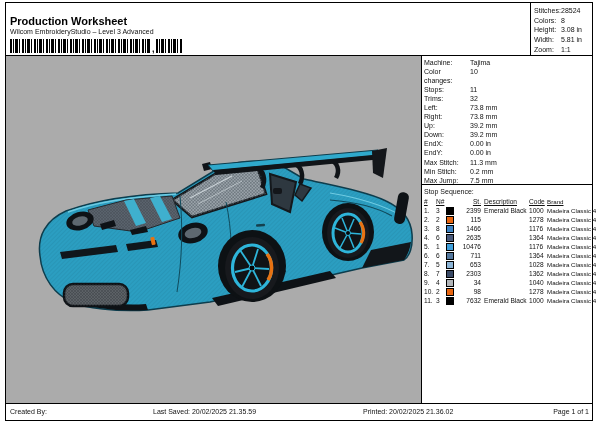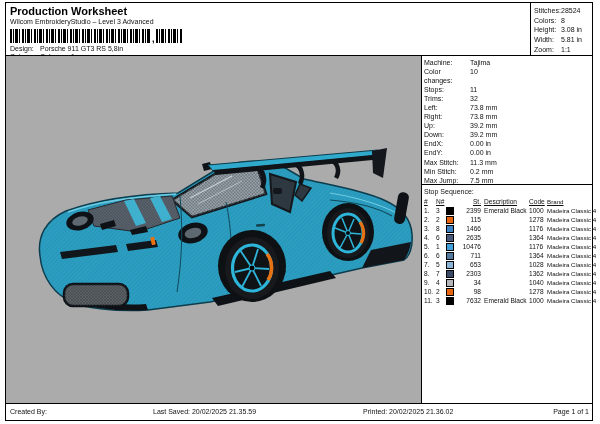--- a/index.html
+++ b/index.html
@@ -1,21 +1,21 @@
 <!DOCTYPE html>
 <html><head>
 <meta charset="utf-8">
 <style>
   html,body{margin:0;padding:0;background:#fff;width:600px;height:424px;overflow:hidden;
     font-family:"Liberation Sans","DejaVu Sans",sans-serif;-webkit-font-smoothing:antialiased;}
   .page{position:absolute;left:5px;top:2px;width:586px;height:417px;border:1px solid #000;background:#fff;}
   
   .header{position:absolute;left:0;top:0;right:0;height:52px;border-bottom:1px solid #000;background:#fff;}
   .header-left{position:absolute;left:4px;top:0;}
-  .title{font-size:11px;font-weight:bold;line-height:13px;margin-top:2px;color:#000;}
+  .title{font-size:11px;font-weight:bold;line-height:13px;margin-top:12px;color:#000;}
   .subtitle{font-size:7px;line-height:8px;color:#111;}
   .barcode-row{display:flex;align-items:flex-end;height:15px;margin:2px 0 2px 0;}
   .bc{height:14px;background:repeating-linear-gradient(90deg,#000 0,#000 2px,#fff 2px,#fff 3px,#000 3px,#000 4px,#fff 4px,#fff 5px,#000 5px,#000 8px,#fff 8px,#fff 9px,#000 9px,#000 10px,#fff 10px,#fff 12px);}
   .seg1{width:141px;}
   .seg2{width:26px;}
   .bc-comma{font-size:9px;font-weight:bold;line-height:7px;margin:0 1px;}
   .kv-row{display:flex;font-size:7px;line-height:8px;color:#111;}
   .kv-row .lbl{width:30px;}
   
   .stats-box{position:absolute;right:0;top:0;bottom:0;width:62px;border-left:1px solid #000;background:#fff;padding-top:3px;box-sizing:border-box;}

